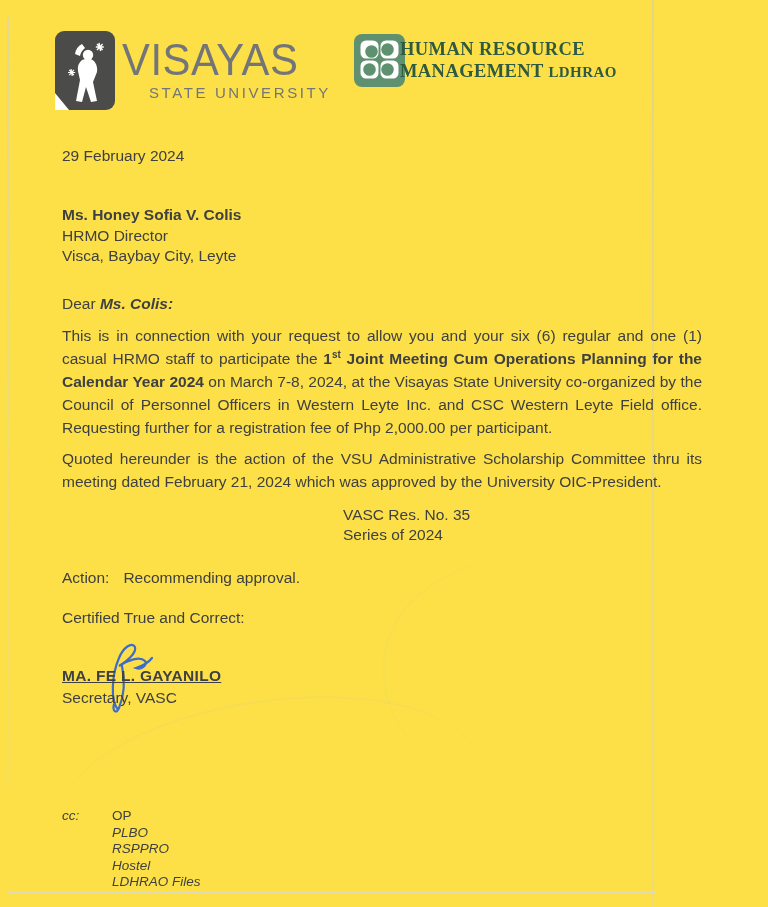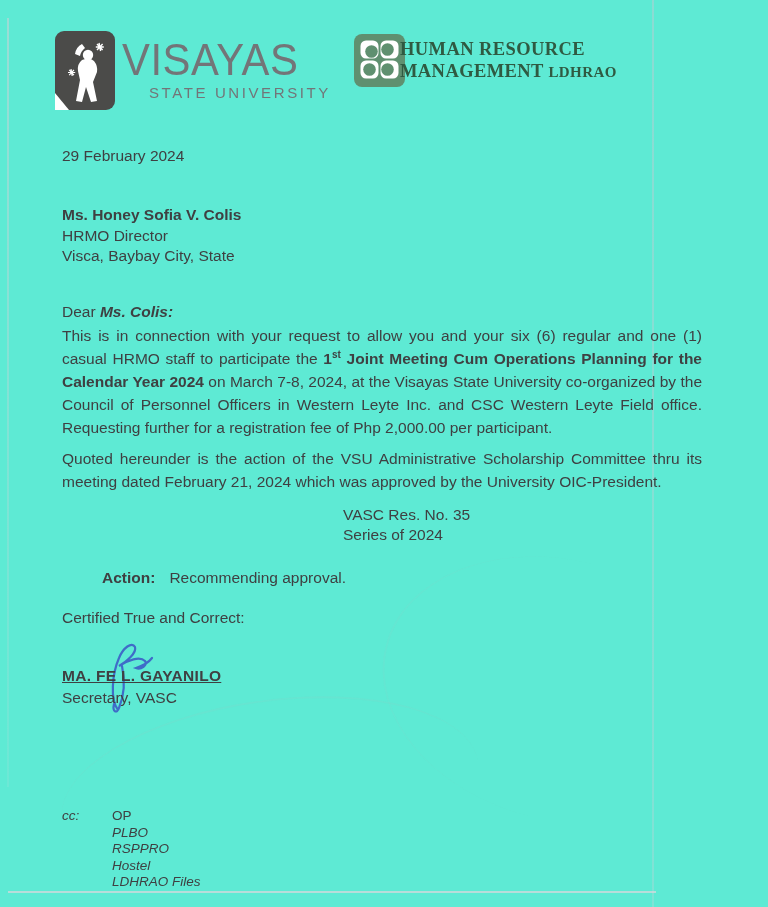--- a/index.html
+++ b/index.html
@@ -1,19 +1,19 @@
 <!DOCTYPE html>
 <html><head>
 <meta charset="utf-8">
 <style>
   html,body{margin:0;padding:0;background:#ffffff;}
   .page{
     position:relative;
     width:768px;height:907px;
-    background:#5eead4;
+    background:#fde047;
     font-family:"Liberation Sans","DejaVu Sans",sans-serif;
     color:#3f4042;
     overflow:hidden;
   }
   
   .scan-line-right{position:absolute;top:0;bottom:0;left:652px;width:2px;
     background:linear-gradient(180deg,rgba(195,202,210,.45),rgba(205,210,216,.30));}
   .scan-line-left{position:absolute;top:18px;bottom:120px;left:7px;width:1.5px;
     background:linear-gradient(180deg,rgba(205,210,214,.55),rgba(215,218,222,.12));}
   .scan-line-bottom{position:absolute;left:8px;width:648px;top:891px;height:1.5px;
@@ -33,30 +33,30 @@
   .hrmo-text{position:absolute;left:400px;top:39px;
     font-family:"Liberation Serif","DejaVu Serif",serif;
     font-weight:bold;color:#2f5a42;font-size:18.5px;line-height:21.5px;letter-spacing:.4px;}
   .hrmo-text .small{font-size:15px;}
 
   
   .t{position:absolute;left:62px;font-size:15.5px;line-height:23px;}
   .date{top:144px;}
   .recipient{top:205px;line-height:20.5px;}
   .recipient .name{font-weight:bold;}
-  .salutation{top:300px;}
+  .salutation{top:292px;}
   .salutation .addr{font-weight:bold;font-style:italic;}
   .para{width:640px;text-align:justify;}
   .para1{top:324px;}
   .para2{top:447px;}
   .bold{font-weight:bold;}
   sup{font-size:10px;line-height:0;}
   .resolution{left:343px;top:505px;line-height:19.5px;}
   .action{top:566px;}
-  .action .label{font-weight:bold;margin-right:14px;margin-left:40px;}
+  .action .label{font-weight:normal;margin-right:14px;}
   .certified{top:606px;}
   .sig-name{top:664px;font-weight:bold;text-decoration:underline;letter-spacing:.3px;}
   .sig-title{top:686px;}
   .signature-svg{position:absolute;left:94px;top:638px;}
 
   
   .cc{top:808px;font-size:13.5px;line-height:16.5px;display:flex;}
   .cc .label{font-style:italic;width:50px;}
   .cc .items div{font-style:italic;}
   .cc .items div:first-child{font-style:normal;}
@@ -106,21 +106,21 @@
   <div class="hrmo-text">
     <div>HUMAN RESOURCE</div>
     <div><span>MANAGEMENT </span><span class="small">LDHRAO</span></div>
   </div>
 
   <div class="t date">29 February 2024</div>
 
   <div class="t recipient">
     <div class="name">Ms. Honey Sofia V. Colis</div>
     <div>HRMO Director</div>
-    <div>Visca, Baybay City, State</div>
+    <div>Visca, Baybay City, Leyte</div>
   </div>
 
   <div class="t salutation">
     <span>Dear </span><span class="addr">Ms. Colis:</span>
   </div>
 
   <div class="t para para1">
     <span>This is in connection with your request to allow you and your six (6) regular and one (1) casual HRMO staff to participate the </span><span class="bold"><span>1</span><sup>st</sup><span> Joint Meeting Cum Operations Planning for the Calendar Year 2024</span></span><span> on March 7-8, 2024, at the Visayas State University co-organized by the Council of Personnel Officers in Western Leyte Inc. and CSC Western Leyte Field office. Requesting further for a registration fee of Php 2,000.00 per participant.</span>
   </div>
 

